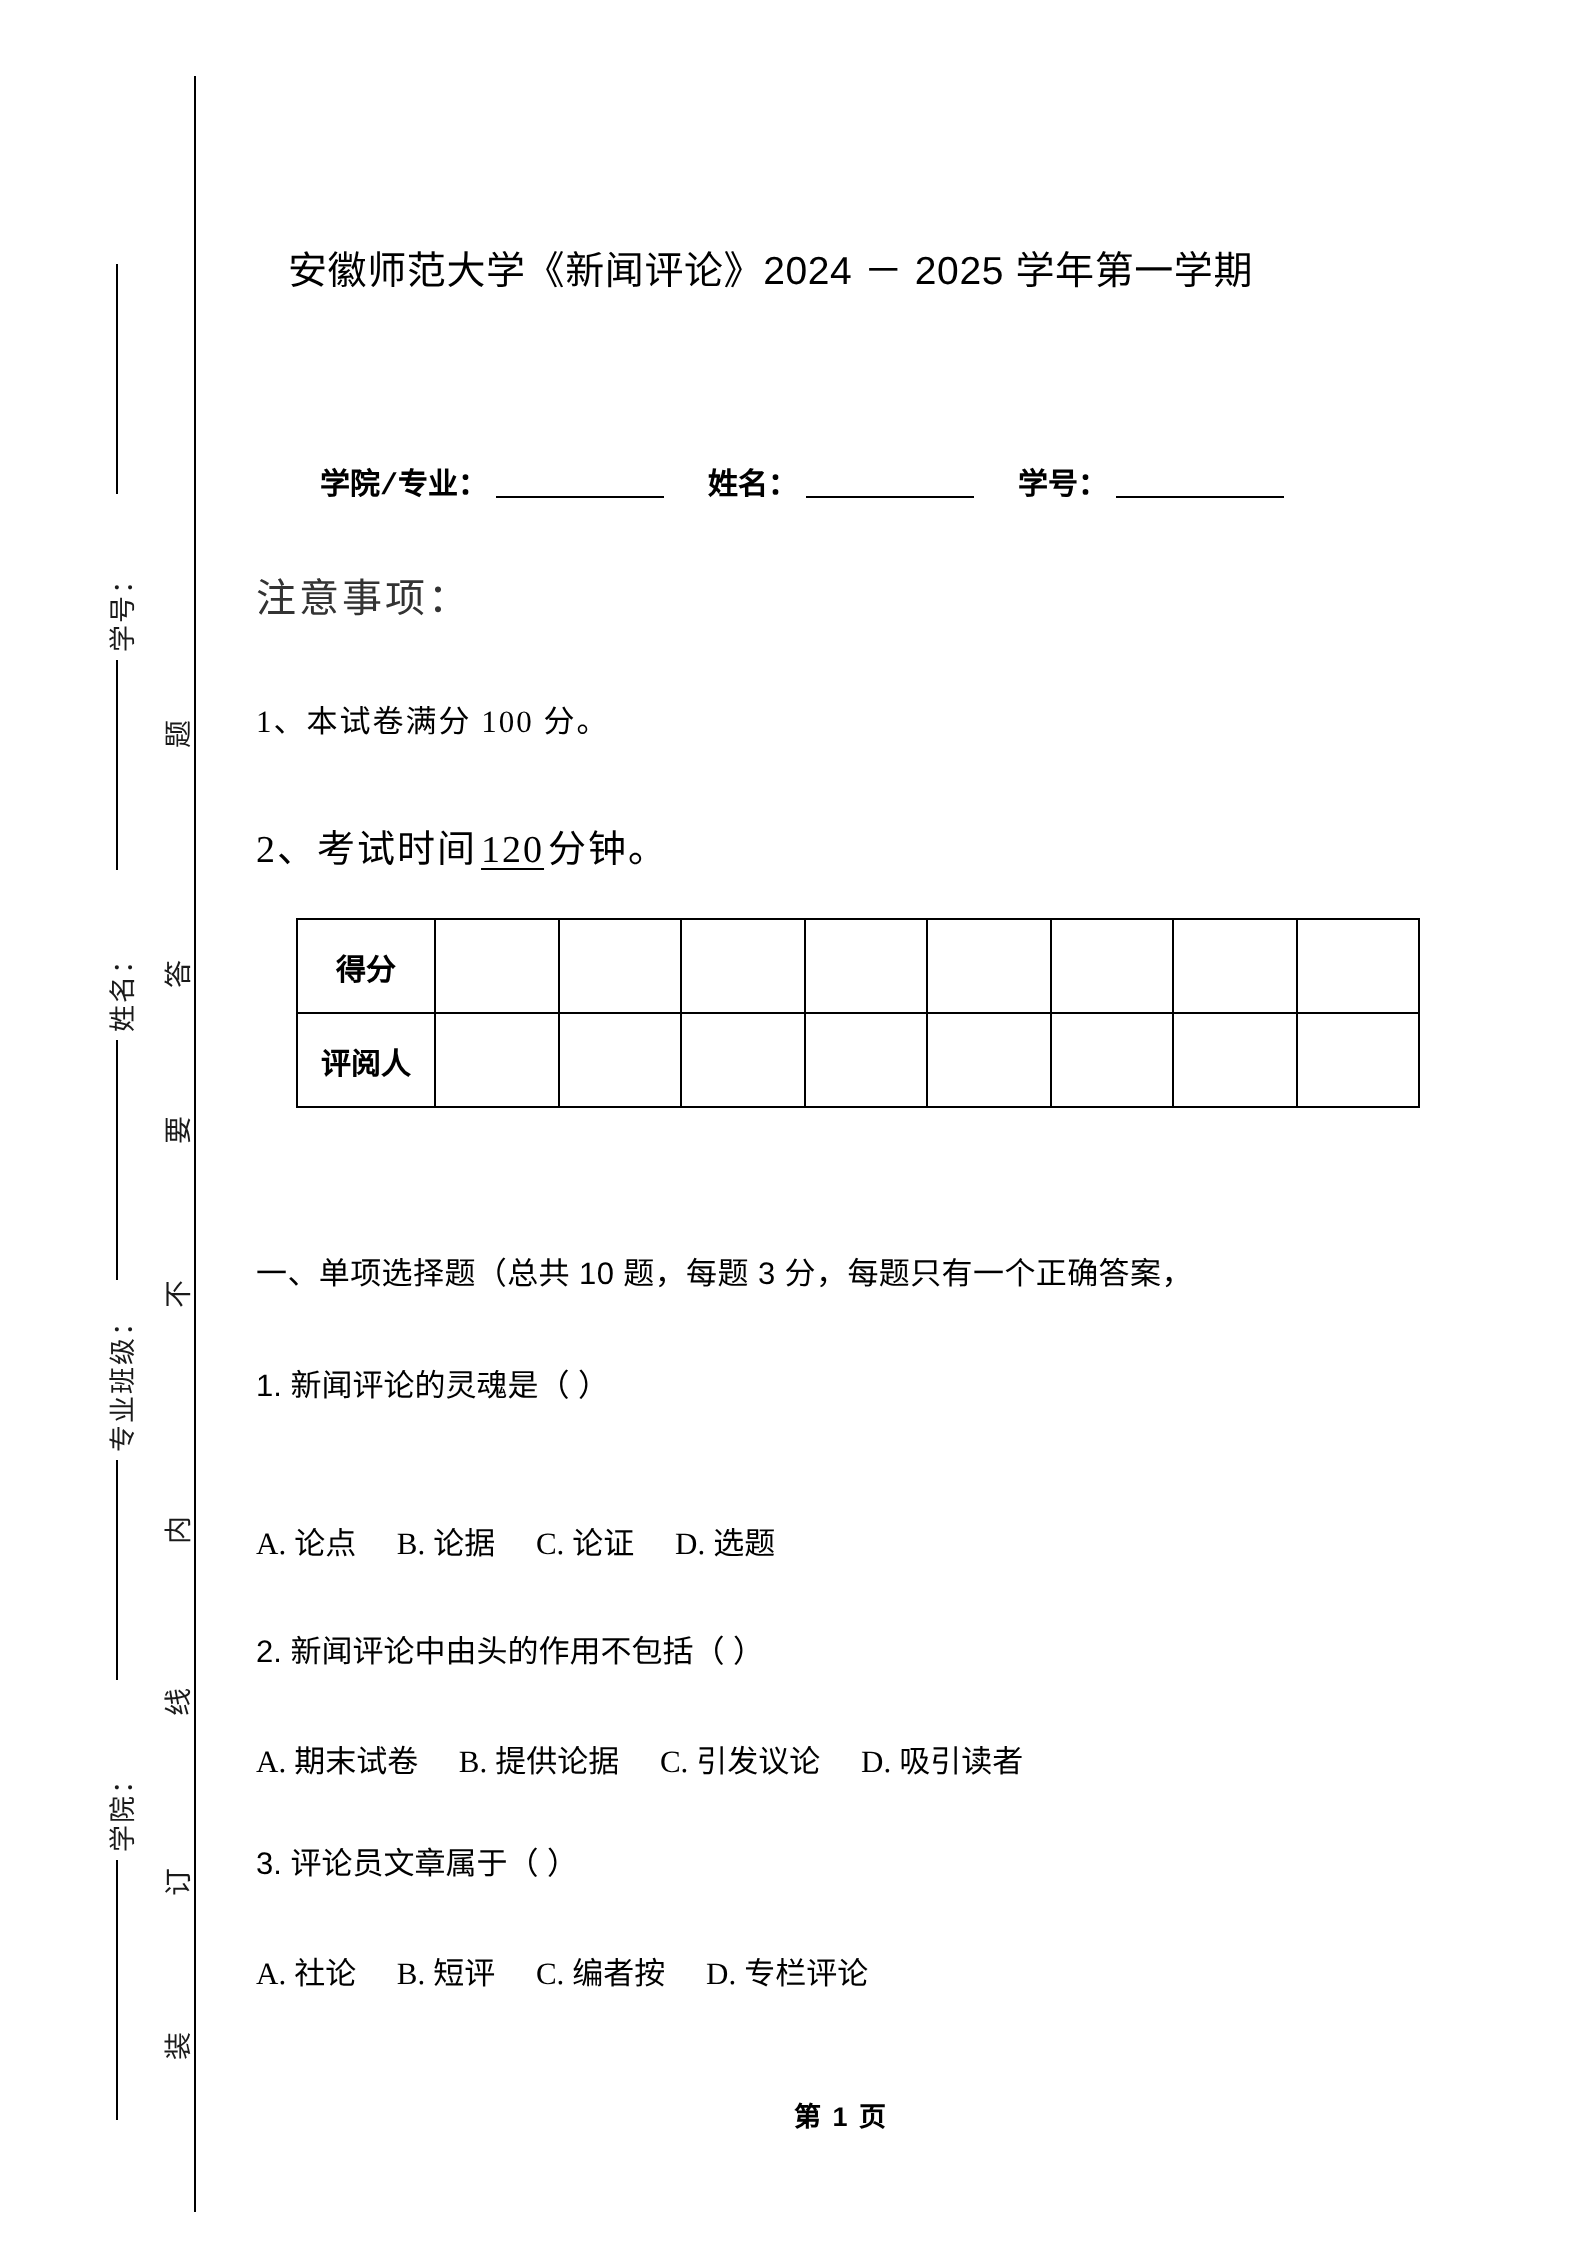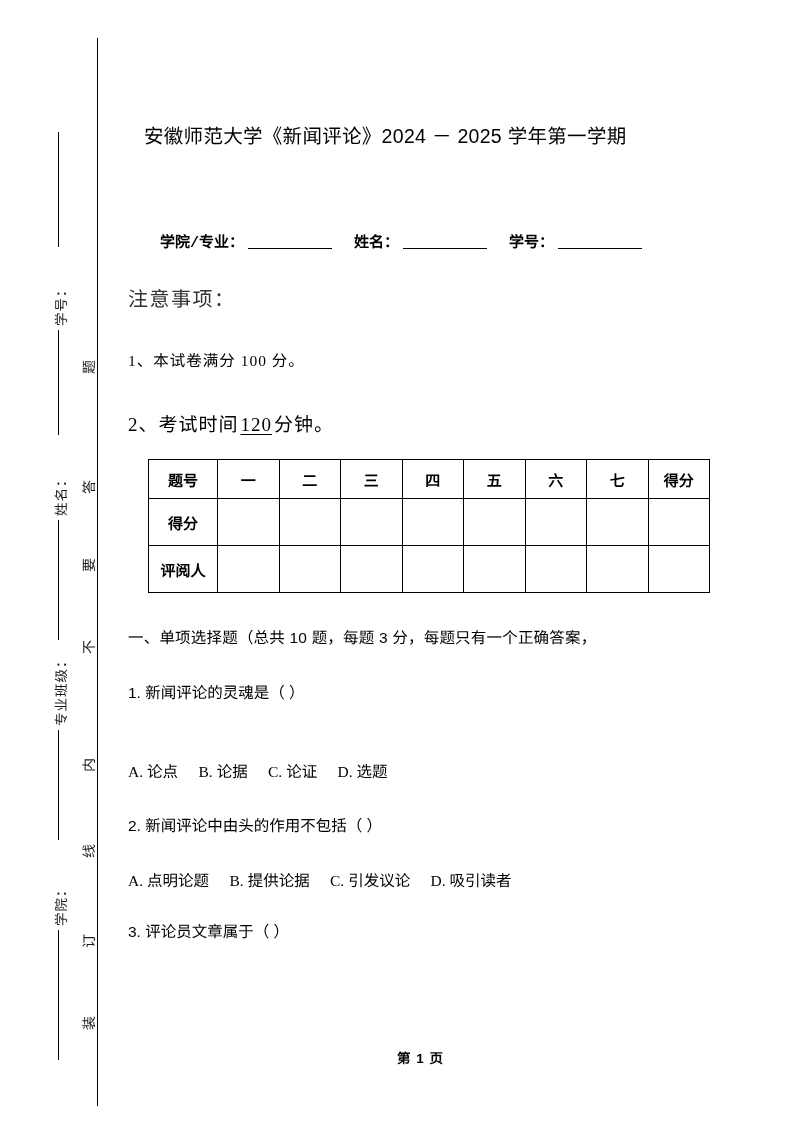--- a/index.html
+++ b/index.html
@@ -249,31 +249,20 @@
     <div class="info-row">
       <span>学院/专业：</span><span class="blank"></span><span class="gap"></span><span>姓名：</span><span class="blank"></span><span class="gap"></span><span>学号：</span><span class="blank"></span>
     </div>
 
     <div class="notice-title">注意事项：</div>
     <div class="notice-1">1、本试卷满分 100 分。</div>
     <div class="notice-2"><span>2、考试时间</span><span class="u-val">120</span><span>分钟。</span></div>
 
     <table id="score-table">
       <tbody>
-        <tr>
-          <td class="rowhead">题号</td>
-          <td>一</td>
-          <td>二</td>
-          <td>三</td>
-          <td>四</td>
-          <td>五</td>
-          <td>六</td>
-          <td>七</td>
-          <td>得分</td>
-        </tr>
         <tr class="tall">
           <td class="rowhead">得分</td>
           <td></td>
           <td></td>
           <td></td>
           <td></td>
           <td></td>
           <td></td>
           <td></td>
           <td></td>
@@ -299,23 +288,29 @@
     <div class="q-stem q1-stem">1. 新闻评论的灵魂是（  ）</div>
     <div class="q-opts q1-opts">
       <span class="opt"><span class="lab">A.</span><span>论点</span></span>
       <span class="opt"><span class="lab">B.</span><span>论据</span></span>
       <span class="opt"><span class="lab">C.</span><span>论证</span></span>
       <span class="opt"><span class="lab">D.</span><span>选题</span></span>
     </div>
 
     <div class="q-stem q2-stem">2. 新闻评论中由头的作用不包括（  ）</div>
     <div class="q-opts q2-opts">
-      <span class="opt"><span class="lab">A.</span><span>点明论题</span></span>
+      <span class="opt"><span class="lab">A.</span><span>期末试卷</span></span>
       <span class="opt"><span class="lab">B.</span><span>提供论据</span></span>
       <span class="opt"><span class="lab">C.</span><span>引发议论</span></span>
       <span class="opt"><span class="lab">D.</span><span>吸引读者</span></span>
     </div>
 
     <div class="q-stem q3-stem">3. 评论员文章属于（  ）</div>
+    <div class="q-opts q3-opts">
+      <span class="opt"><span class="lab">A.</span><span>社论</span></span>
+      <span class="opt"><span class="lab">B.</span><span>短评</span></span>
+      <span class="opt"><span class="lab">C.</span><span>编者按</span></span>
+      <span class="opt"><span class="lab">D.</span><span>专栏评论</span></span>
+    </div>
 
     <div class="footer">第 1 页</div>
   </div>
 </div>
 
 </body></html>

